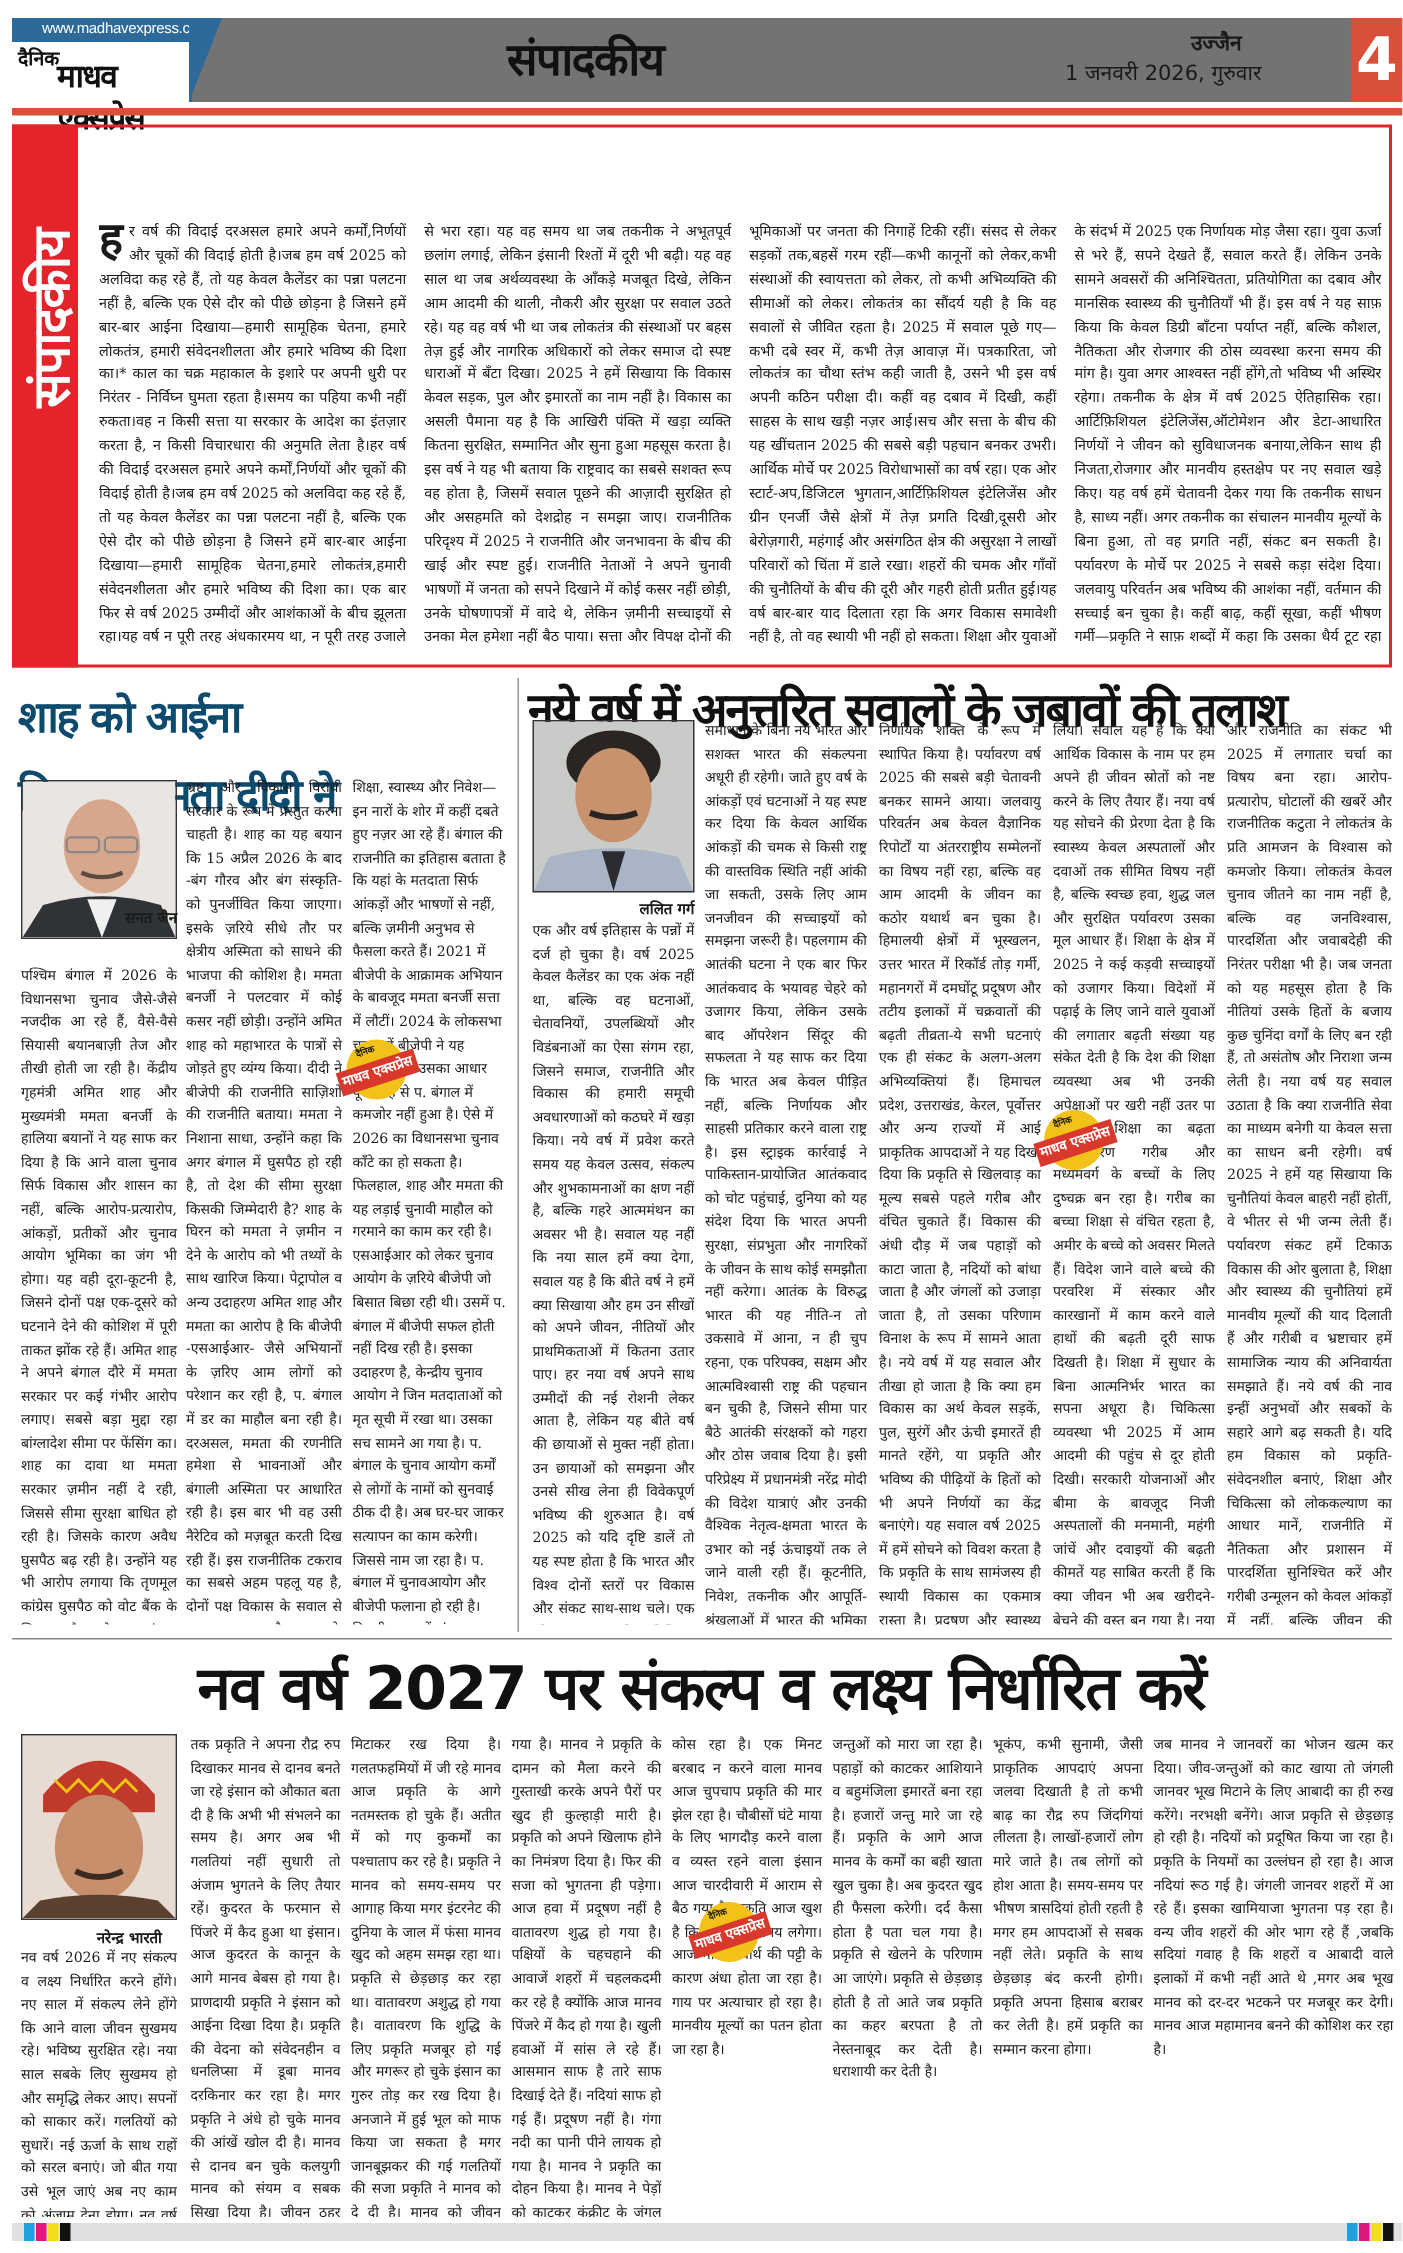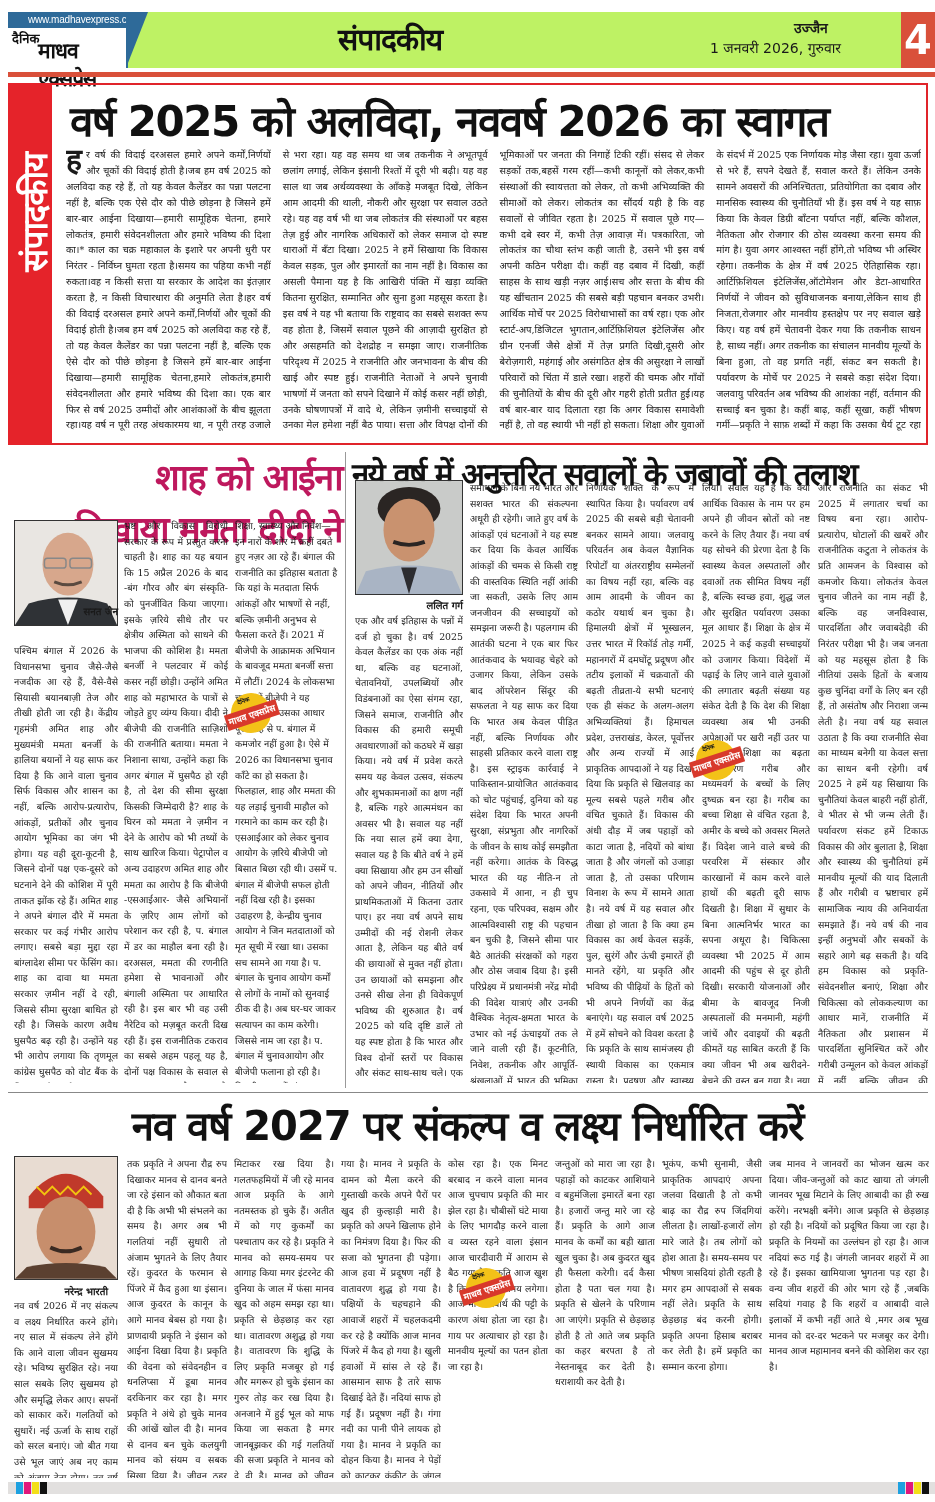--- a/index.html
+++ b/index.html
@@ -1,20 +1,20 @@
 <!DOCTYPE html>
 <html><head>
 <meta charset="utf-8">
 <style>
   * { box-sizing: border-box; margin: 0; padding: 0; }
   html, body { width: 935px; height: 1502px; background: #ffffff; overflow: hidden; }
   body { font-family: "DejaVu Serif", serif; color: #1a1a1a; position: relative; }
 
   
-  .masthead { position: absolute; left: 8px; top: 12px; width: 927px; height: 56px; background: #bef264; }
+  .masthead { position: absolute; left: 8px; top: 12px; width: 927px; height: 56px; background: #737373; }
   .brand { position: absolute; left: 0; top: 0; width: 120px; height: 56px; background: #2e6a99; }
   .brand-tri { position: absolute; left: 118px; top: 0; width: 0; height: 0;
     border-top: 56px solid #2e6a99; border-right: 22px solid transparent; }
   .brand-url { position: absolute; left: 20px; top: 2px; font-family: "Liberation Sans Narrow","Liberation Sans", sans-serif; font-size: 10px; color: #ffffff; letter-spacing: -0.2px; }
   .brand-box { position: absolute; left: 0; top: 16px; width: 118px; height: 40px; background: #ffffff; }
   .brand-small { position: absolute; left: 4px; top: 1px; font-size: 13px; font-weight: bold; color: #111; font-family: "DejaVu Sans", sans-serif; }
   .brand-big { position: absolute; left: 30px; top: 8px; font-size: 21px; font-weight: bold; color: #111; font-family: "DejaVu Sans", sans-serif; letter-spacing: -1px; }
   .section-title { position: absolute; left: 330px; top: 6px; font-size: 30px; font-weight: bold; color: #111; font-family: "DejaVu Sans", sans-serif; letter-spacing: -1px; }
   .city { position: absolute; left: 758px; top: 6px; font-size: 14px; font-weight: bold; font-family: "DejaVu Sans", sans-serif; margin-left: 28px; }
   .date { position: absolute; left: 702px; top: 26px; font-size: 14px; font-family: "DejaVu Sans", sans-serif; }
@@ -23,21 +23,21 @@
 
   
   .lead { position: absolute; left: 8px; top: 83px; width: 920px; height: 362px; border: 2px solid #e0242a; }
   .lead-strip { position: absolute; left: -2px; top: -2px; width: 44px; height: 362px; background: #e5232a; }
   .lead-strip span { position: absolute; left: 4px; top: 70px; writing-mode: vertical-rl; transform: rotate(180deg); color: #fff; font-family: "DejaVu Sans", sans-serif; font-weight: bold; font-size: 34px; letter-spacing: -1px; }
   .lead-headline { position: absolute; left: 60px; top: 6px; font-family: "DejaVu Sans", sans-serif; font-weight: bold; font-size: 42px; color: #111; letter-spacing: -1.5px; white-space: nowrap; }
   .lead-cols { position: absolute; left: 56px; top: 62px; width: 855px; height: 290px; column-count: 4; column-gap: 12px; font-size: 9.6px; line-height: 15.9px; text-align: justify; overflow: hidden; }
   .dropcap { float: left; font-size: 30px; line-height: 26px; font-weight: bold; margin-right: 4px; }
 
   
-  .shah-head { position: absolute; left: 12px; top: 452px; width: 330px; text-align: right; font-family: "DejaVu Sans", sans-serif; font-weight: bold; font-size: 36px; line-height: 52px; letter-spacing: -1.5px; color: #be185d; }
+  .shah-head { position: absolute; left: 12px; top: 452px; width: 330px; text-align: left; font-family: "DejaVu Sans", sans-serif; font-weight: bold; font-size: 29px; line-height: 52px; letter-spacing: -1.5px; color: #0c4a6e; }
   .photo { position: absolute; border: 1px solid #333; overflow: hidden; }
   .photo svg { width: 100%; height: 100%; display: block; }
   .caption { position: absolute; font-weight: bold; font-size: 10px; text-align: right; }
   .bodytxt { position: absolute; font-size: 9.4px; line-height: 15.6px; text-align: justify; overflow: hidden; }
   .stamp { position: absolute; width: 52px; height: 40px; }
   .stamp .circle { position: absolute; left: 6px; top: 0; width: 40px; height: 40px; border-radius: 50%; background: #f3c218; }
   .stamp .band { position: absolute; left: 0; top: 14px; width: 54px; height: 16px; background: #d8392c; transform: rotate(-18deg); color: #fff; font-size: 9px; font-weight: bold; text-align: center; line-height: 16px; font-family: "DejaVu Sans", sans-serif; }
   .stamp .small { position: absolute; left: 12px; top: 4px; font-size: 6px; font-weight: bold; transform: rotate(-18deg); font-family: "DejaVu Sans", sans-serif; }
 
   .vsep { position: absolute; width: 1px; background: #999; }
@@ -69,21 +69,20 @@
   <div class="city">उज्जैन</div>
   <div class="date">1 जनवरी 2026, गुरुवार</div>
   <div class="page-no">4</div>
 </div>
 <div class="mast-rule"></div>
 
 <div class="lead">
   <div class="lead-strip">
     <span>संपादकीय</span>
   </div>
-  <div class="lead-headline">वर्ष 2025 को अलविदा, नववर्ष 2026 का स्वागत</div>
   <div class="lead-cols">
     <span class="dropcap">ह</span><span>र वर्ष की विदाई दरअसल हमारे अपने कर्मों,निर्णयों और चूकों की विदाई होती है।जब हम वर्ष 2025 को अलविदा कह रहे हैं, तो यह केवल कैलेंडर का पन्ना पलटना नहीं है, बल्कि एक ऐसे दौर को पीछे छोड़ना है जिसने हमें बार-बार आईना दिखाया—हमारी सामूहिक चेतना, हमारे लोकतंत्र, हमारी संवेदनशीलता और हमारे भविष्य की दिशा का।* काल का चक्र महाकाल के इशारे पर अपनी धुरी पर निरंतर - निर्विघ्न घुमता रहता है।समय का पहिया कभी नहीं रुकता।वह न किसी सत्ता या सरकार के आदेश का इंतज़ार करता है, न किसी विचारधारा की अनुमति लेता है।हर वर्ष की विदाई दरअसल हमारे अपने कर्मों,निर्णयों और चूकों की विदाई होती है।जब हम वर्ष 2025 को अलविदा कह रहे हैं, तो यह केवल कैलेंडर का पन्ना पलटना नहीं है, बल्कि एक ऐसे दौर को पीछे छोड़ना है जिसने हमें बार-बार आईना दिखाया—हमारी सामूहिक चेतना,हमारे लोकतंत्र,हमारी संवेदनशीलता और हमारे भविष्य की दिशा का। एक बार फिर से वर्ष 2025 उम्मीदों और आशंकाओं के बीच झूलता रहा।यह वर्ष न पूरी तरह अंधकारमय था, न पूरी तरह उजाले से भरा रहा। यह वह समय था जब तकनीक ने अभूतपूर्व छलांग लगाई, लेकिन इंसानी रिश्तों में दूरी भी बढ़ी। यह वह साल था जब अर्थव्यवस्था के आँकड़े मजबूत दिखे, लेकिन आम आदमी की थाली, नौकरी और सुरक्षा पर सवाल उठते रहे। यह वह वर्ष भी था जब लोकतंत्र की संस्थाओं पर बहस तेज़ हुई और नागरिक अधिकारों को लेकर समाज दो स्पष्ट धाराओं में बँटा दिखा। 2025 ने हमें सिखाया कि विकास केवल सड़क, पुल और इमारतों का नाम नहीं है। विकास का असली पैमाना यह है कि आखिरी पंक्ति में खड़ा व्यक्ति कितना सुरक्षित, सम्मानित और सुना हुआ महसूस करता है।इस वर्ष ने यह भी बताया कि राष्ट्रवाद का सबसे सशक्त रूप वह होता है, जिसमें सवाल पूछने की आज़ादी सुरक्षित हो और असहमति को देशद्रोह न समझा जाए। राजनीतिक परिदृश्य में 2025 ने राजनीति और जनभावना के बीच की खाई और स्पष्ट हुई। राजनीति नेताओं ने अपने चुनावी भाषणों में जनता को सपने दिखाने में कोई कसर नहीं छोड़ी, उनके घोषणापत्रों में वादे थे, लेकिन ज़मीनी सच्चाइयों से उनका मेल हमेशा नहीं बैठ पाया। सत्ता और विपक्ष दोनों की भूमिकाओं पर जनता की निगाहें टिकी रहीं। संसद से लेकर सड़कों तक,बहसें गरम रहीं—कभी कानूनों को लेकर,कभी संस्थाओं की स्वायत्तता को लेकर, तो कभी अभिव्यक्ति की सीमाओं को लेकर। लोकतंत्र का सौंदर्य यही है कि वह सवालों से जीवित रहता है। 2025 में सवाल पूछे गए—कभी दबे स्वर में, कभी तेज़ आवाज़ में। पत्रकारिता, जो लोकतंत्र का चौथा स्तंभ कही जाती है, उसने भी इस वर्ष अपनी कठिन परीक्षा दी। कहीं वह दबाव में दिखी, कहीं साहस के साथ खड़ी नज़र आई।सच और सत्ता के बीच की यह खींचतान 2025 की सबसे बड़ी पहचान बनकर उभरी।आर्थिक मोर्चे पर 2025 विरोधाभासों का वर्ष रहा। एक ओर स्टार्ट-अप,डिजिटल भुगतान,आर्टिफ़िशियल इंटेलिजेंस और ग्रीन एनर्जी जैसे क्षेत्रों में तेज़ प्रगति दिखी,दूसरी ओर बेरोज़गारी, महंगाई और असंगठित क्षेत्र की असुरक्षा ने लाखों परिवारों को चिंता में डाले रखा। शहरों की चमक और गाँवों की चुनौतियों के बीच की दूरी और गहरी होती प्रतीत हुई।यह वर्ष बार-बार याद दिलाता रहा कि अगर विकास समावेशी नहीं है, तो वह स्थायी भी नहीं हो सकता। शिक्षा और युवाओं के संदर्भ में 2025 एक निर्णायक मोड़ जैसा रहा। युवा ऊर्जा से भरे हैं, सपने देखते हैं, सवाल करते हैं। लेकिन उनके सामने अवसरों की अनिश्चितता, प्रतियोगिता का दबाव और मानसिक स्वास्थ्य की चुनौतियाँ भी हैं। इस वर्ष ने यह साफ़ किया कि केवल डिग्री बाँटना पर्याप्त नहीं, बल्कि कौशल, नैतिकता और रोजगार की ठोस व्यवस्था करना समय की मांग है। युवा अगर आश्वस्त नहीं होंगे,तो भविष्य भी अस्थिर रहेगा। तकनीक के क्षेत्र में वर्ष 2025 ऐतिहासिक रहा।आर्टिफ़िशियल इंटेलिजेंस,ऑटोमेशन और डेटा-आधारित निर्णयों ने जीवन को सुविधाजनक बनाया,लेकिन साथ ही निजता,रोजगार और मानवीय हस्तक्षेप पर नए सवाल खड़े किए। यह वर्ष हमें चेतावनी देकर गया कि तकनीक साधन है, साध्य नहीं। अगर तकनीक का संचालन मानवीय मूल्यों के बिना हुआ, तो वह प्रगति नहीं, संकट बन सकती है। पर्यावरण के मोर्चे पर 2025 ने सबसे कड़ा संदेश दिया। जलवायु परिवर्तन अब भविष्य की आशंका नहीं, वर्तमान की सच्चाई बन चुका है। कहीं बाढ़, कहीं सूखा, कहीं भीषण गर्मी—प्रकृति ने साफ़ शब्दों में कहा कि उसका धैर्य टूट रहा है। विकास और पर्यावरण के बीच संतुलन का सवाल अब टाला नहीं जा सकता। यह वर्ष हमें याद दिलाकर गया कि धरती केवल संसाधन नहीं, हमारी साझी विरासत है।</span>
   </div>
 </div>
 
 <div class="shah-head">
   <div>शाह को आईना</div>
   <div>दिखाया ममता दीदी ने</div>
 </div>
 

